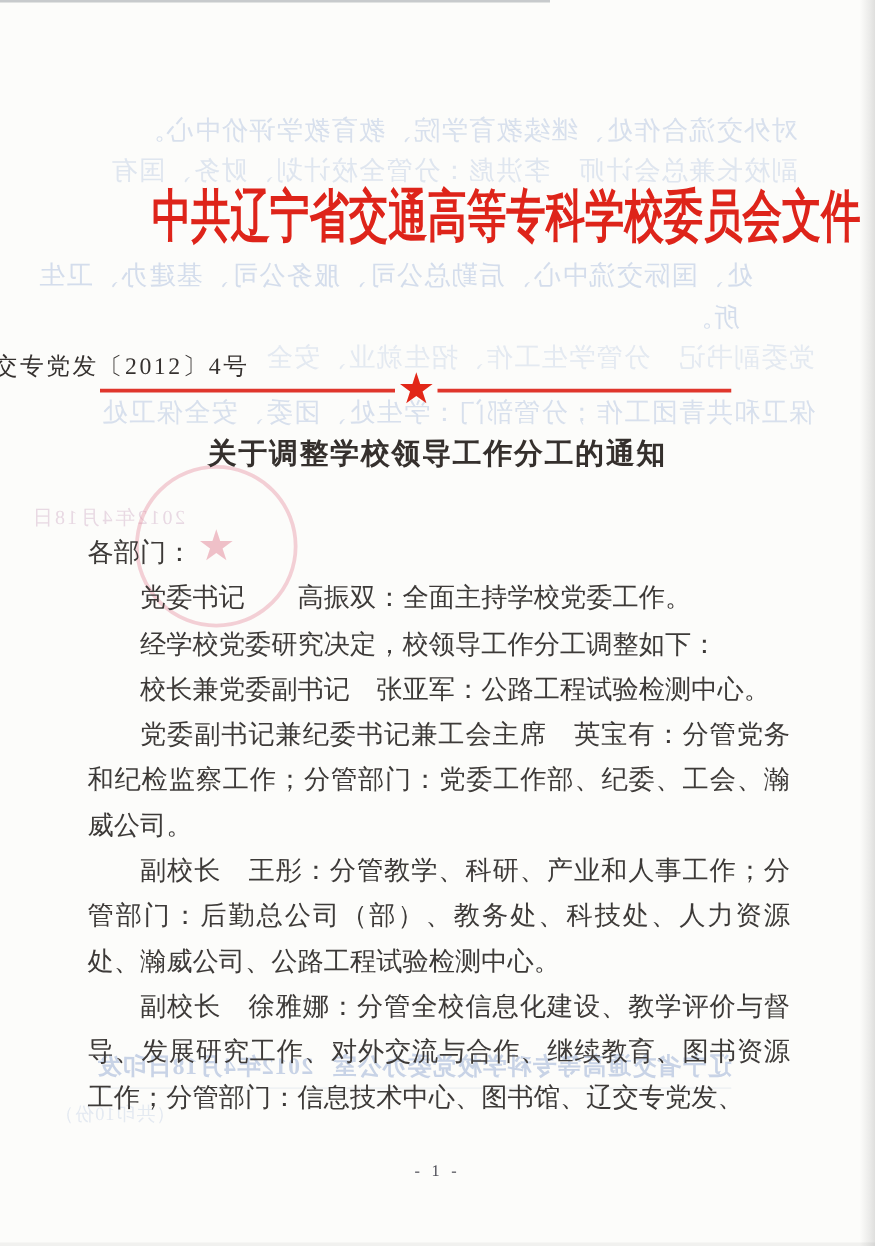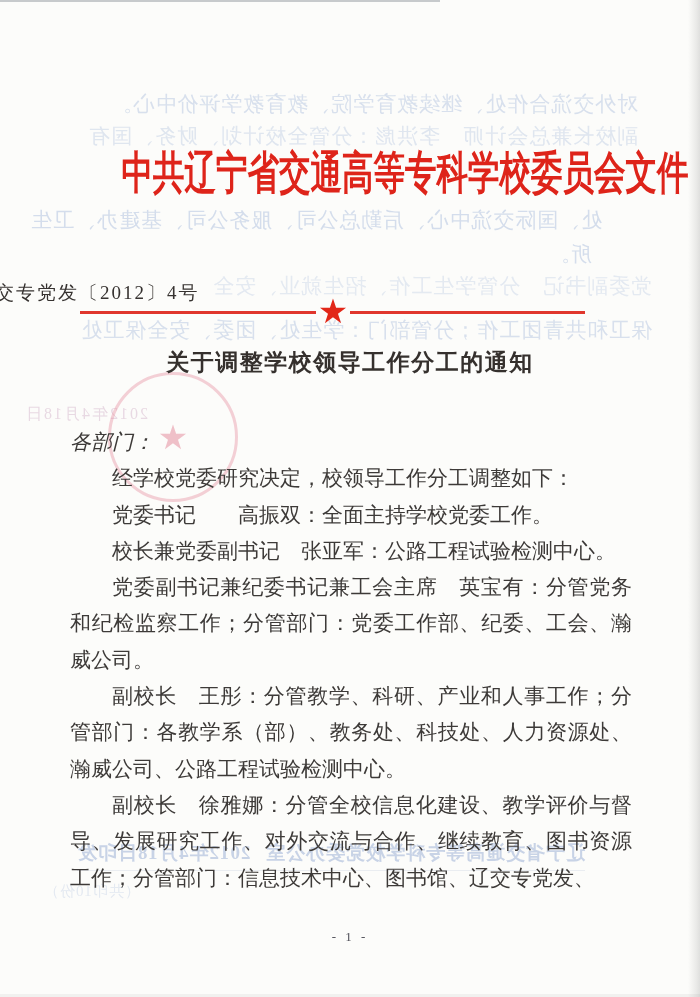--- a/index.html
+++ b/index.html
@@ -53,21 +53,21 @@
   .rule-left{position:absolute;top:311px;left:80px;width:236px;height:2.5px;background:#e0362c;}
   .rule-right{position:absolute;top:311px;left:350px;width:235px;height:2.5px;background:#e0362c;}
   .rule-star{position:absolute;top:292px;left:314px;width:38px;text-align:center;
     font-size:34px;color:#e22718;font-family:"DejaVu Sans",sans-serif;line-height:38px;}
   .notice-title{position:absolute;top:347px;left:0;width:100%;text-align:center;
     font-family:"Liberation Sans","DejaVu Sans",sans-serif;
     font-weight:bold;font-size:23px;letter-spacing:1.5px;color:#35302d;}
   .body-text{position:absolute;top:424px;left:70px;width:562px;
     font-size:21px;line-height:36.3px;color:#3d3a38;text-align:justify;}
   .body-text p{margin:0;text-indent:2em;}
-  .body-text p.salutation{text-indent:0;font-style:italic;}
+  .body-text p.salutation{text-indent:0;}
   .page-number{position:absolute;top:929px;left:0;width:100%;text-align:center;
     font-size:13px;letter-spacing:3px;color:#4f4f58;}
 </style>
 </head>
 <body>
 
 <div class="page">
 
   <div class="edge-top"></div>
   <div class="edge-right"></div>
@@ -103,24 +103,24 @@
     </div>
 
     <div class="rule-left"></div>
     <div class="rule-star">★</div>
     <div class="rule-right"></div>
 
     <div class="notice-title">关于调整学校领导工作分工的通知</div>
 
     <div class="body-text">
       <p class="salutation">各部门：</p>
+      <p>党委书记　　高振双：全面主持学校党委工作。</p>
       <p>经学校党委研究决定，校领导工作分工调整如下：</p>
-      <p>党委书记　　高振双：全面主持学校党委工作。</p>
       <p>校长兼党委副书记　张亚军：公路工程试验检测中心。</p>
       <p>党委副书记兼纪委书记兼工会主席　英宝有：分管党务和纪检监察工作；分管部门：党委工作部、纪委、工会、瀚威公司。</p>
-      <p>副校长　王彤：分管教学、科研、产业和人事工作；分管部门：各教学系（部）、教务处、科技处、人力资源处、瀚威公司、公路工程试验检测中心。</p>
+      <p>副校长　王彤：分管教学、科研、产业和人事工作；分管部门：后勤总公司（部）、教务处、科技处、人力资源处、瀚威公司、公路工程试验检测中心。</p>
       <p>副校长　徐雅娜：分管全校信息化建设、教学评价与督导、发展研究工作、对外交流与合作、继续教育、图书资源工作；分管部门：信息技术中心、图书馆、辽交专党发、</p>
     </div>
 
     <div class="page-number">- 1 -</div>
 
   </div>
 </div>
 
 </body></html>

